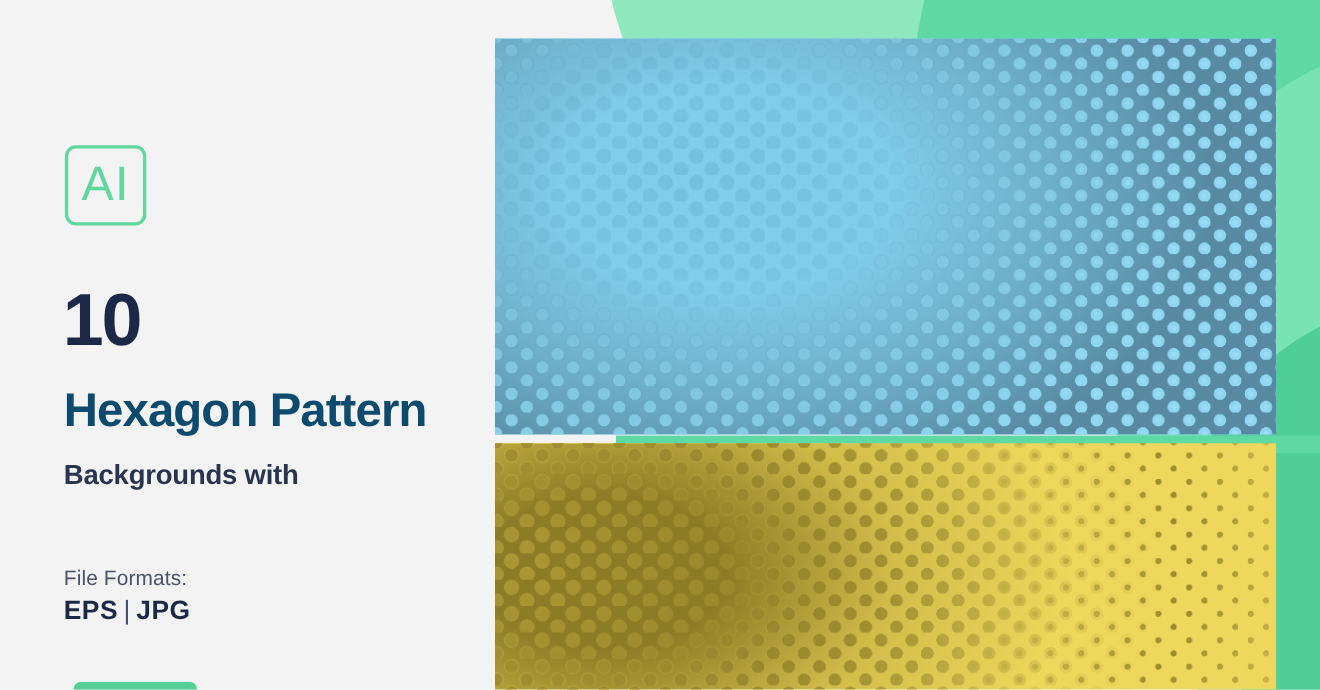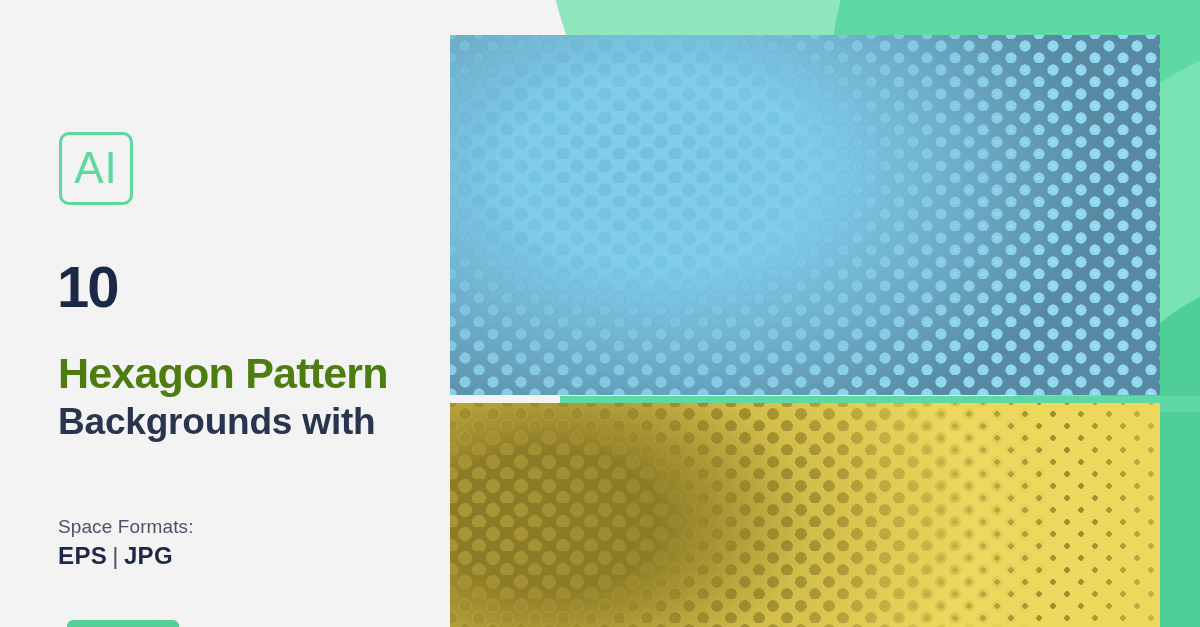--- a/index.html
+++ b/index.html
@@ -93,44 +93,44 @@
     color: #5FD79E;
     letter-spacing: 1px;
     line-height: 1;
     margin-top: -2px;
   }
 
   #count {
     position: absolute;
     left: 57px;
     top: 258px;
-    font-size: 58px;
+    font-size: 67px;
     font-weight: bold;
     color: #1B2847;
     letter-spacing: -2px;
     line-height: 1;
   }
 
   #title {
     position: absolute;
     left: 58px;
     top: 352px;
     font-size: 43px;
     font-weight: bold;
-    color: #4d7c0f;
+    color: #0c4a6e;
     letter-spacing: -0.8px;
     line-height: 1;
     white-space: nowrap;
   }
 
   #subtitle {
     position: absolute;
     left: 58px;
-    top: 398px;
-    font-size: 37px;
+    top: 416px;
+    font-size: 25px;
     font-weight: 600;
     color: #29344F;
     line-height: 1.28;
     letter-spacing: -0.2px;
   }
 
   #formats-label {
     position: absolute;
     left: 58px;
     top: 516px;
@@ -329,21 +329,21 @@
     </div>
 
     <div id="count">10</div>
 
     <div id="title">Hexagon Pattern</div>
 
     <div id="subtitle">
       <div>Backgrounds with</div>
     </div>
 
-    <div id="formats-label">Space Formats:</div>
+    <div id="formats-label">File Formats:</div>
 
     <div id="formats-value">
       <span>EPS</span><span class="sep">|</span><span>JPG</span>
     </div>
 
     <button id="cta-button"></button>
   </div>
 
 </div>
 

